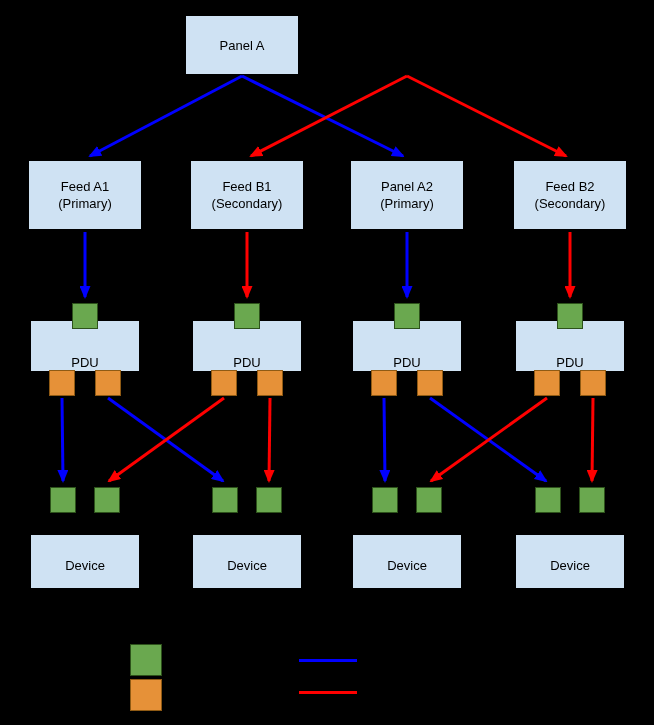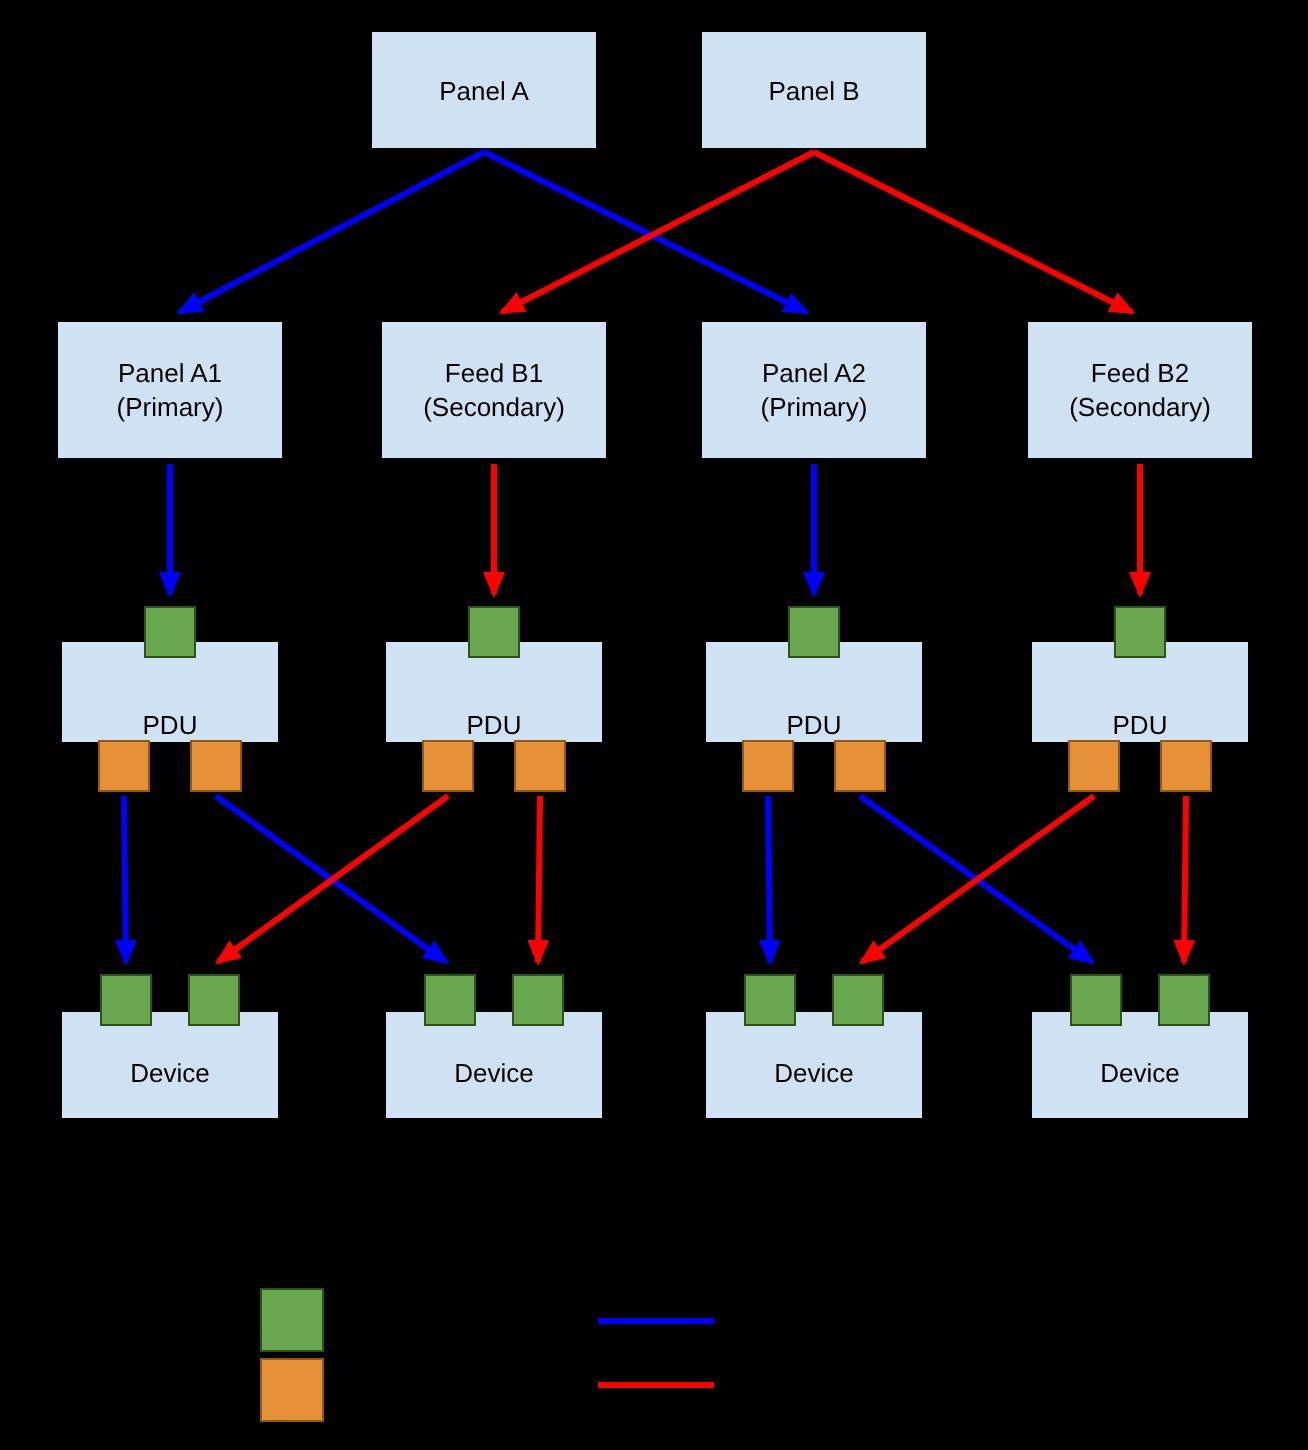--- a/index.html
+++ b/index.html
@@ -21,21 +21,21 @@
     display: flex;
     flex-direction: column;
     align-items: center;
     justify-content: center;
     text-align: center;
     line-height: 17px;
   }
   .panel  { width: 114px; height: 60px; top: 15px; }
   .feed   { width: 114px; height: 70px; top: 160px; }
   .pdu    { width: 110px; height: 52px; top: 320px; padding-top: 8px; justify-content: flex-end; }
-  .device { width: 110px; height: 55px; top: 505px; padding-top: 8px; }
+  .device { width: 110px; height: 55px; top: 534px; padding-top: 8px; }
   .port {
     position: absolute;
     width: 26px;
     height: 26px;
     box-sizing: border-box;
   }
   .port.in  { background: #6aa84f; border: 1px solid #2d521b; }
   .port.out { background: #e69138; border: 1px solid #8f5a14; }
   .pdu-in   { top: 303px; }
   .pdu-out  { top: 370px; }
@@ -65,26 +65,23 @@
   .legend-line.red  { top: 691px; background: #ff0000; }
 </style>
 </head>
 <body>
 
 <div class="stage">
 
   <div class="node panel" style="left:185px">
     <span>Panel A</span>
   </div>
-  <div class="node panel" style="left:350px">
-    <span>Panel B</span>
-  </div>
 
   <div class="node feed" style="left:28px">
-    <span>Panel A1</span>
+    <span>Feed A1</span>
     <span>(Primary)</span>
   </div>
   <div class="node feed" style="left:190px">
     <span>Feed B1</span>
     <span>(Secondary)</span>
   </div>
   <div class="node feed" style="left:350px">
     <span>Panel A2</span>
     <span>(Primary)</span>
   </div>

